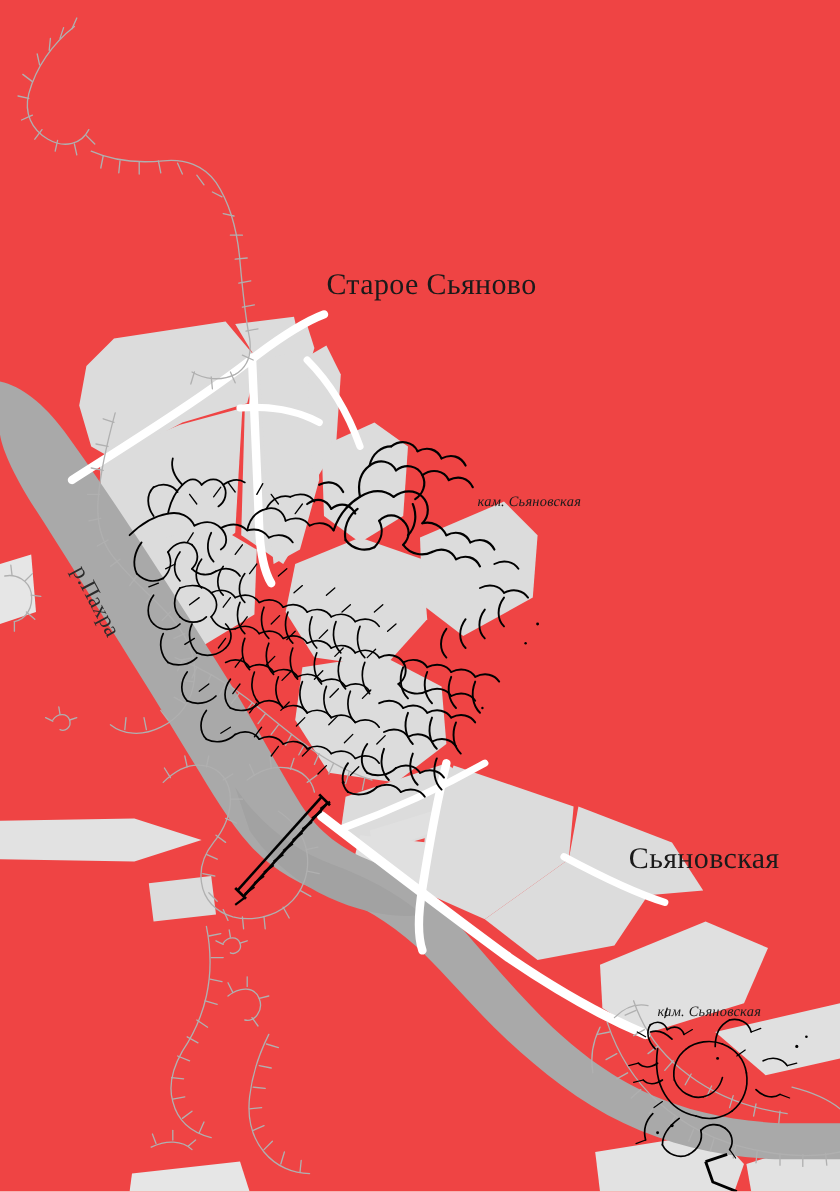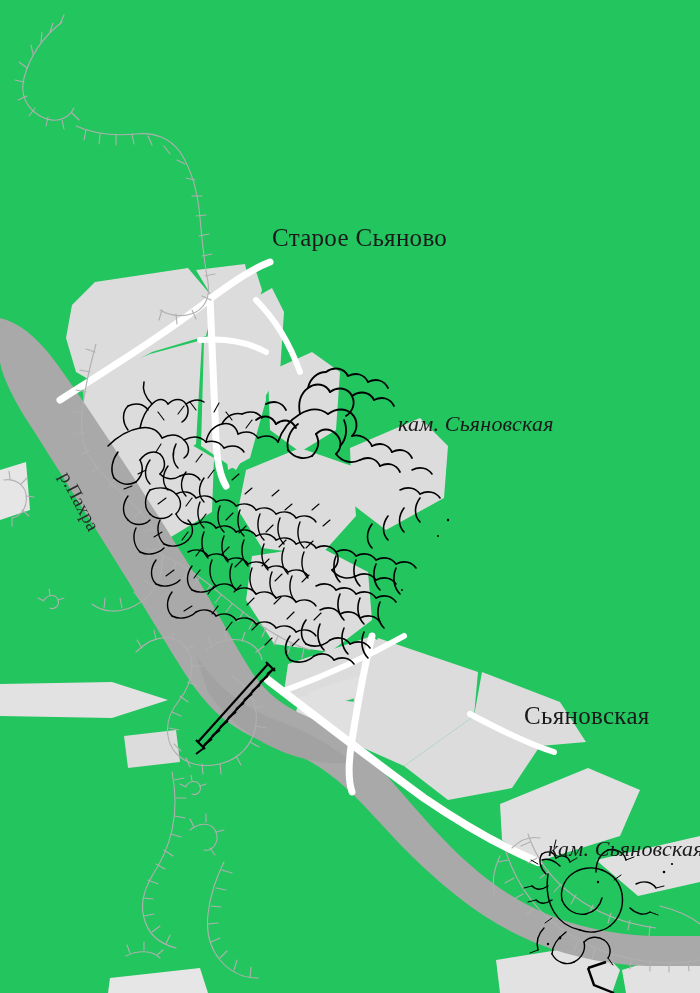--- a/index.html
+++ b/index.html
@@ -8,21 +8,21 @@
     padding: 0;
     background: #ffffff;
   }
   body {
     font-family: "Liberation Serif", "DejaVu Serif", serif;
   }
   #map-root {
     position: relative;
     width: 700px;
     height: 993px;
-    background: #22c55e;
+    background: #ef4444;
     overflow: hidden;
   }
   #map-svg {
     position: absolute;
     left: 0;
     top: 0;
     width: 700px;
     height: 993px;
     display: block;
   }
@@ -33,21 +33,21 @@
     pointer-events: none;
   }
   .lbl-settlement {
     font-family: "Liberation Serif", "DejaVu Serif", serif;
     font-size: 25px;
     font-weight: 400;
     letter-spacing: 0.3px;
   }
   .lbl-cave {
     font-family: "Liberation Serif", "DejaVu Serif", serif;
-    font-size: 22px;
+    font-size: 12px;
     font-style: italic;
     font-weight: 400;
     letter-spacing: 0.2px;
   }
   .lbl-river {
     font-family: "Liberation Serif", "DejaVu Serif", serif;
     font-size: 19px;
     font-weight: 400;
     color: #2b2b2b;
     transform-origin: left top;

